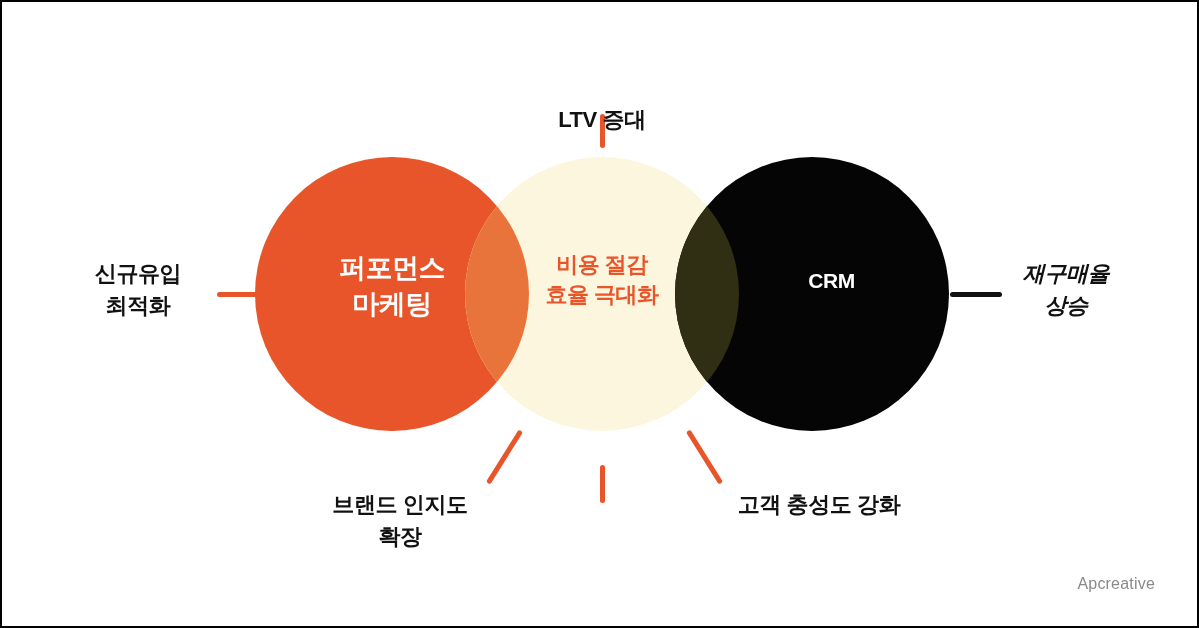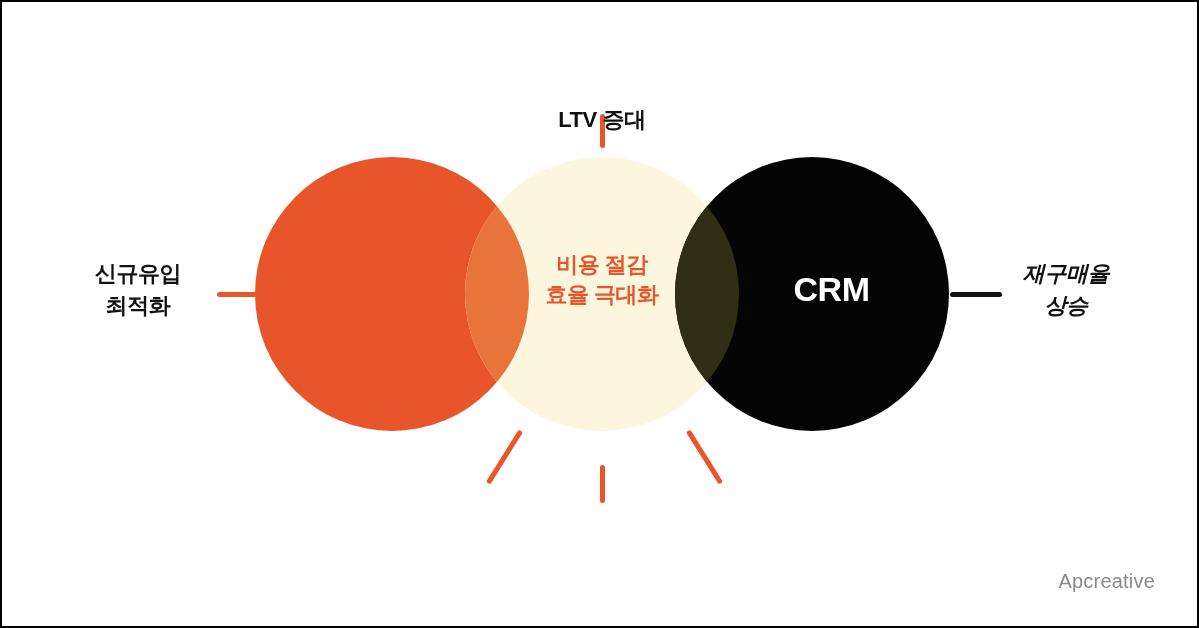--- a/index.html
+++ b/index.html
@@ -51,21 +51,21 @@
   #label-performance{
     left:253px;top:248px;width:274px;
     font-size:27px;color:#ffffff;
   }
   #label-synergy{
     left:455px;top:248px;width:290px;
     font-size:22px;color:#E8552A;
   }
   #label-crm{
     left:673px;top:265px;width:313px;
-    font-size:34px;color:#ffffff;
+    font-size:21px;color:#ffffff;
   }
 
   
   .connector{position:absolute;background:#E8552A;border-radius:3px;}
   .connector.dark{background:#111111;}
 
   #conn-left   {left:215px;top:290px;width:52px;height:5px;}
   #conn-right  {left:948px;top:290px;width:52px;height:5px;}
   #conn-top    {left:598px;top:112px;width:5px;height:34px;}
   #conn-bottom-mid{left:598px;top:463px;width:5px;height:38px;}
@@ -84,41 +84,43 @@
   #out-top      {left:478px;top:56px;width:244px;margin-top:46px;}
   #out-left     {left:56px;top:256px;width:160px;text-align:center;}
   #out-right    {left:984px;top:256px;width:160px;font-style:italic;}
   #out-bot-left {left:288px;top:487px;width:220px;}
   #out-bot-mid  {left:500px;top:494px;width:200px;}
   #out-bot-right{left:700px;top:487px;width:234px;}
 
   
   #watermark{
     position:absolute;right:42px;bottom:33px;
-    font-size:20px;color:#8a8a8a;letter-spacing:0.2px;
+    font-size:16px;color:#8a8a8a;letter-spacing:0.2px;
   }
 </style>
 </head>
 <body>
 
 <div id="frame">
 
   <div id="venn">
 
     <div class="circle" id="circle-left"></div>
     <div class="circle" id="circle-middle"></div>
     <div class="circle" id="circle-right"></div>
 
     <div class="lens" id="lens-left-mid">
       <div class="lens-inner"></div>
     </div>
     <div class="lens" id="lens-mid-right">
       <div class="lens-inner"></div>
     </div>
 
+    <div class="circle-label" id="label-performance">퍼포먼스
+마케팅</div>
 
     <div class="circle-label" id="label-synergy">비용 절감
 효율 극대화</div>
 
     <div class="circle-label" id="label-crm">CRM</div>
   </div>
 
   <div class="connector" id="conn-top"></div>
   <div class="connector" id="conn-left"></div>
   <div class="connector dark" id="conn-right"></div>
@@ -127,18 +129,21 @@
   <div class="diag" id="conn-br"></div>
 
   <div class="outer-label" id="out-top">LTV 증대</div>
 
   <div class="outer-label" id="out-left">신규유입
 최적화</div>
 
   <div class="outer-label" id="out-right">재구매율
 상승</div>
 
+  <div class="outer-label" id="out-bot-left">브랜드 인지도
+확장</div>
 
 
+  <div class="outer-label" id="out-bot-right">고객 충성도 강화</div>
 
   <div id="watermark">Apcreative</div>
 
 </div>
 
 </body></html>

